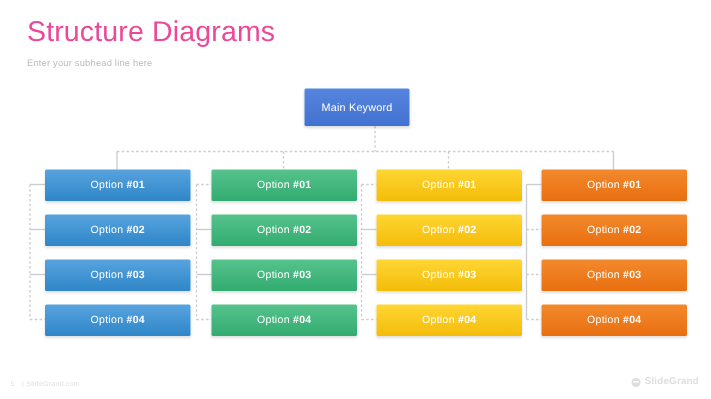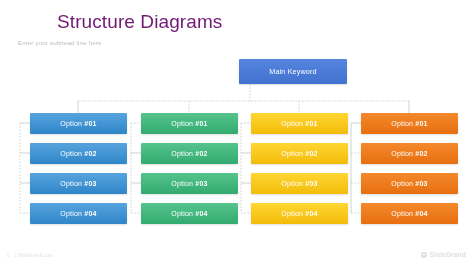--- a/index.html
+++ b/index.html
@@ -27,25 +27,24 @@
   
   .header {
     position: absolute;
     left: 18px;
     top: 12px;
   }
 
   .slide-title {
     font-size: 19px;
     font-weight: 400;
-    color: #701a75;
+    color: #ec4899;
     letter-spacing: 0.1px;
     line-height: 1.1;
     white-space: nowrap;
-    margin-left: 39px;
   }
 
   .slide-subtitle {
     margin-top: 6px;
     font-size: 6.2px;
     font-weight: 400;
     color: #b9bcc0;
     letter-spacing: 0.15px;
     white-space: nowrap;
   }
@@ -56,29 +55,28 @@
     top: 0;
     width: 474px;
     height: 266px;
   }
 
   
   .root-node {
     position: absolute;
     left: 203px;
     top: 59px;
-    width: 108px;
+    width: 70px;
     height: 25px;
     background: linear-gradient(180deg, #5585de 0%, #4272cf 100%);
     border-radius: 1px;
     display: flex;
     align-items: center;
     justify-content: center;
     box-shadow: 0 1px 2px rgba(0,0,0,0.14);
-    margin-left: 36px;
   }
 
   .root-label {
     color: #ffffff;
     font-size: 7.2px;
     font-weight: 400;
     letter-spacing: 0.15px;
     white-space: nowrap;
   }
 

